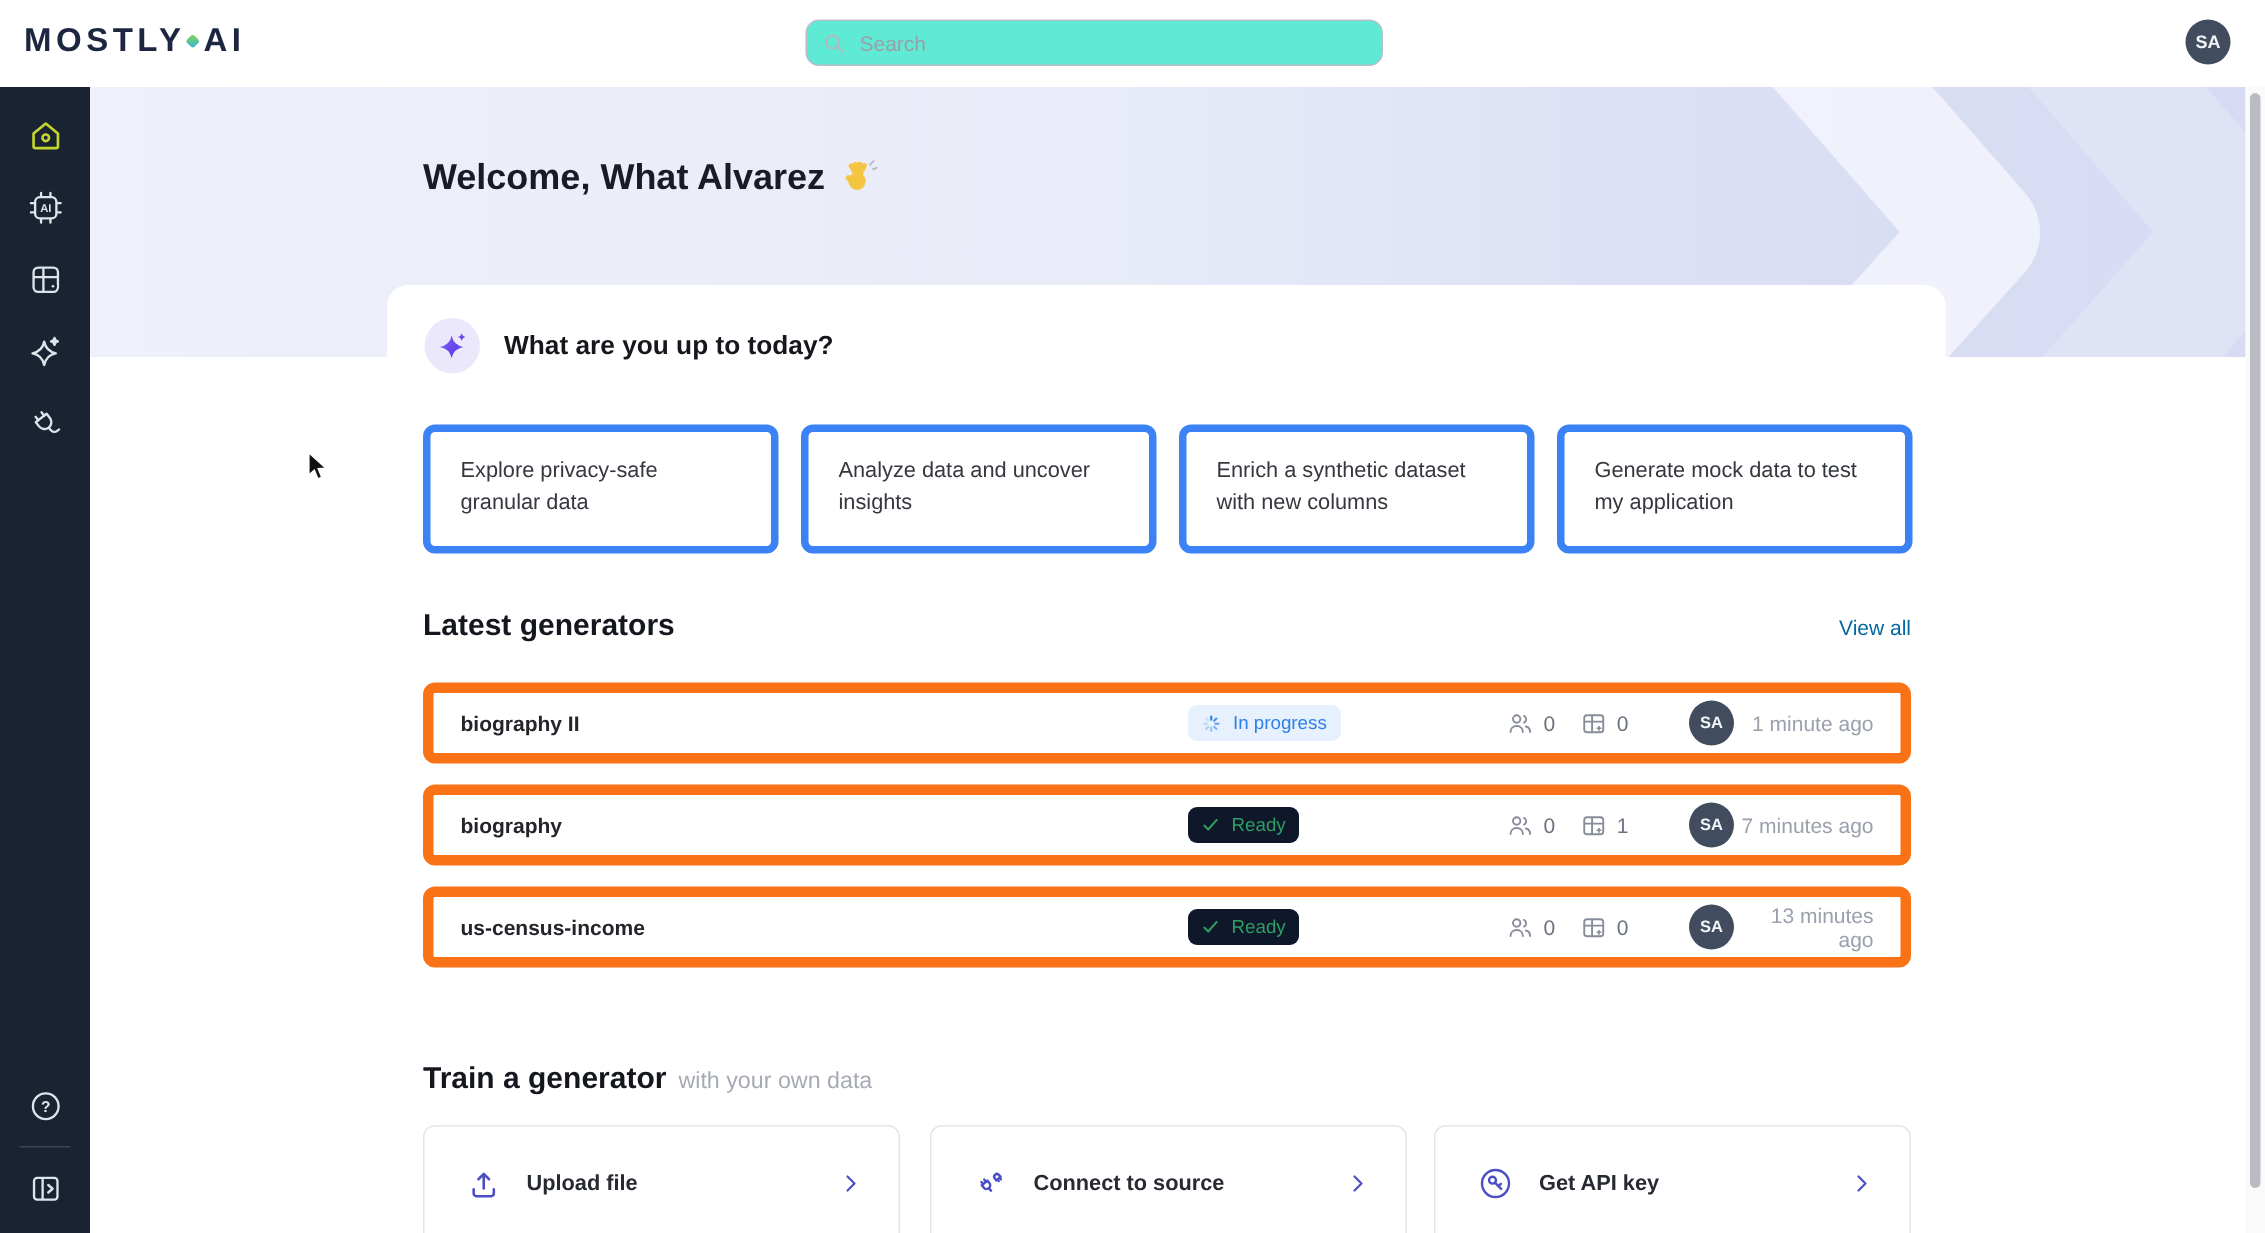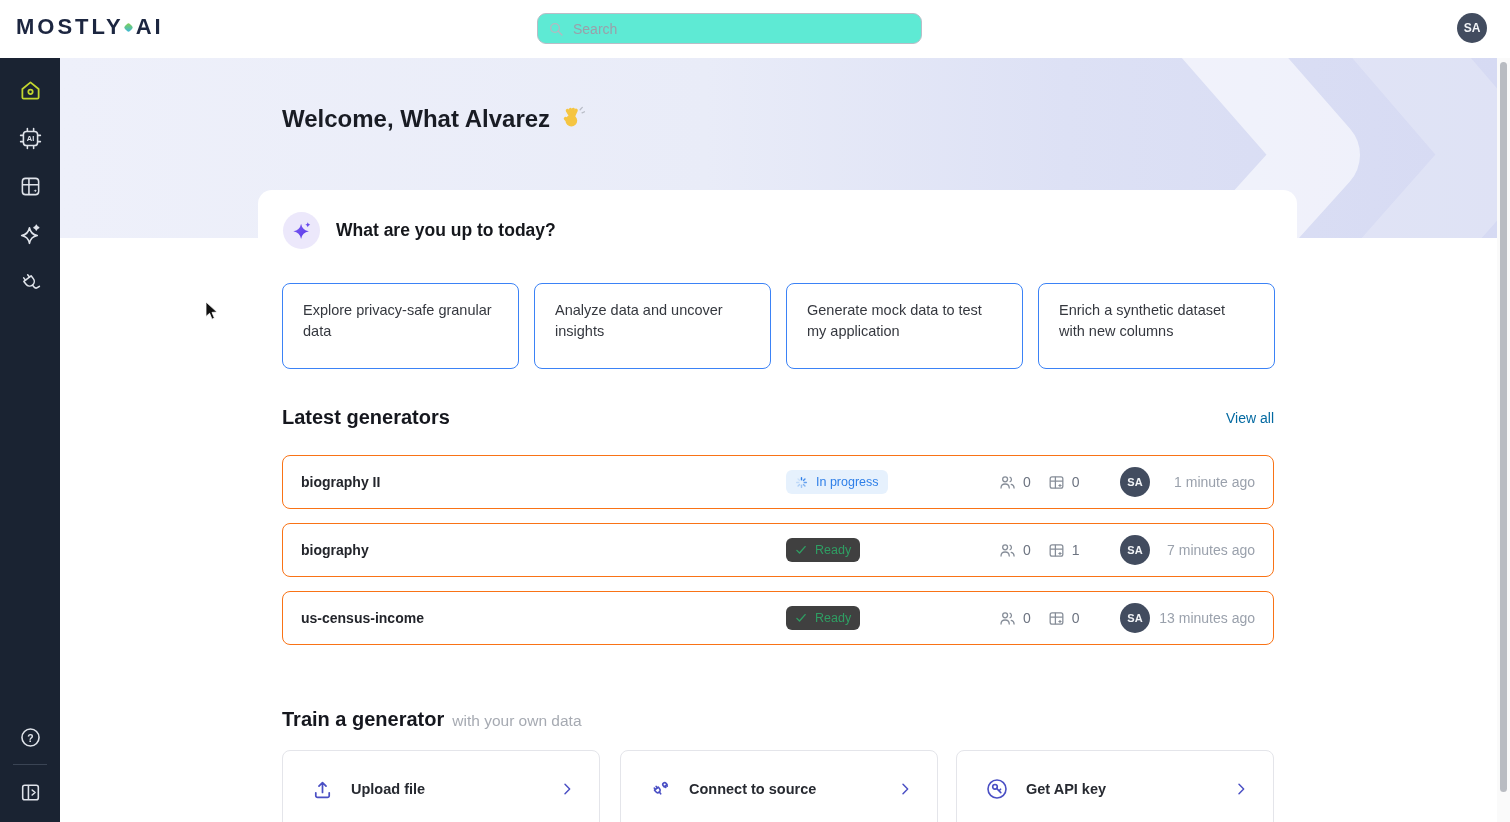--- a/index.html
+++ b/index.html
@@ -37,37 +37,37 @@
              display:flex; align-items:center; gap:9px; }
 
   
   .today-card { position:absolute; left:258px; top:190px; width:1039px; height:200px;
                 background:#fff; border-radius:14px 14px 0 0; z-index:5; }
   .today-head { position:absolute; left:25px; top:22px; display:flex; align-items:center; gap:16px; }
   .spark-circle { width:37px; height:37px; border-radius:50%; background:#ece8fb;
                   display:flex; align-items:center; justify-content:center; }
   .today-title { font-size:17.5px; font-weight:700; color:#15171c; }
   .opt-row { position:absolute; left:24px; top:93px; display:flex; gap:15px; }
-  .opt-card { width:237px; height:86px; border:1px solid #3b82f6; border-radius:8px; background:#fff;
+  .opt-card { width:237px; height:86px; border:5px solid #3b82f6; border-radius:8px; background:#fff;
               padding:16px 20px; font-size:14.5px; line-height:21px; color:#35383f; cursor:pointer; }
 
   
   .section-title { font-size:20px; font-weight:700; color:#15171e; }
   .latest-head { position:absolute; left:282px; top:406px; width:992px; display:flex;
                  justify-content:space-between; align-items:center; }
   .view-all { font-size:14px; color:#0369a1; cursor:pointer;text-align:center; }
   .rows { position:absolute; left:282px; top:455px; width:992px; }
-  .gen-row { width:992px; height:54px; border:1px solid #f97316; border-radius:8px; background:#fff;
+  .gen-row { width:992px; height:54px; border:7px solid #f97316; border-radius:8px; background:#fff;
              margin-bottom:14px; display:grid; grid-template-columns:485px 212px 122px 30px 1fr;
              align-items:center; padding:0 18px; cursor:pointer; }
   .gen-name { font-size:14px; font-weight:600; color:#23252b; }
   .badge { display:inline-flex; align-items:center; gap:8px; padding:5px 9px; border-radius:6px;
            font-size:12.5px; font-weight:500; width:fit-content; }
   .badge.progress { background:#e6f1fd; color:#2e7fe8; }
-  .badge.ready { background:#404040; color:#2f9e63; }
+  .badge.ready { background:#0f172a; color:#2f9e63; }
   .stats { display:flex; gap:16px; align-items:center; }
   .stat { display:flex; gap:6px; align-items:center; font-size:14px; color:#6c7380; }
   .gen-time { text-align:right; font-size:14px; color:#9aa1ac; }
 
   
   .train-head { position:absolute; left:282px; top:708px; display:flex; align-items:baseline; gap:8px; }
   .train-sub { font-size:15.5px; color:#a6aab2; font-weight:400; }
   .action-card { position:absolute; top:750px; width:318px; height:90px; border:1px solid #e4e5ea;
                  border-radius:8px; background:#fff; display:flex; align-items:center;
                  padding:0 24px 12px 28px; gap:17px; cursor:pointer; }
@@ -206,22 +206,22 @@
           </defs>
         <path d="M11 4 Q12.3 11 19.5 12.3 Q12.3 13.6 11 20.6 Q9.7 13.6 2.5 12.3 Q9.7 11 11 4 Z" fill="url(#pg)"></path>
         <path d="M18.3 2.4 Q18.8 4.6 21 5.1 Q18.8 5.6 18.3 7.8 Q17.8 5.6 15.6 5.1 Q17.8 4.6 18.3 2.4 Z" fill="url(#pg)"></path>
       </svg>
     </div>
     <div class="today-title">What are you up to today?</div>
   </div>
   <div class="opt-row">
     <div class="opt-card">Explore privacy-safe granular data</div>
     <div class="opt-card">Analyze data and uncover insights</div>
+    <div class="opt-card">Enrich a synthetic dataset with new columns</div>
     <div class="opt-card">Generate mock data to test my application</div>
-    <div class="opt-card">Enrich a synthetic dataset with new columns</div>
   </div>
 </div>
 
 <div class="latest-head">
   <div class="section-title">Latest generators</div>
   <div class="view-all">View all</div>
 </div>
 
 <div class="rows">
 

